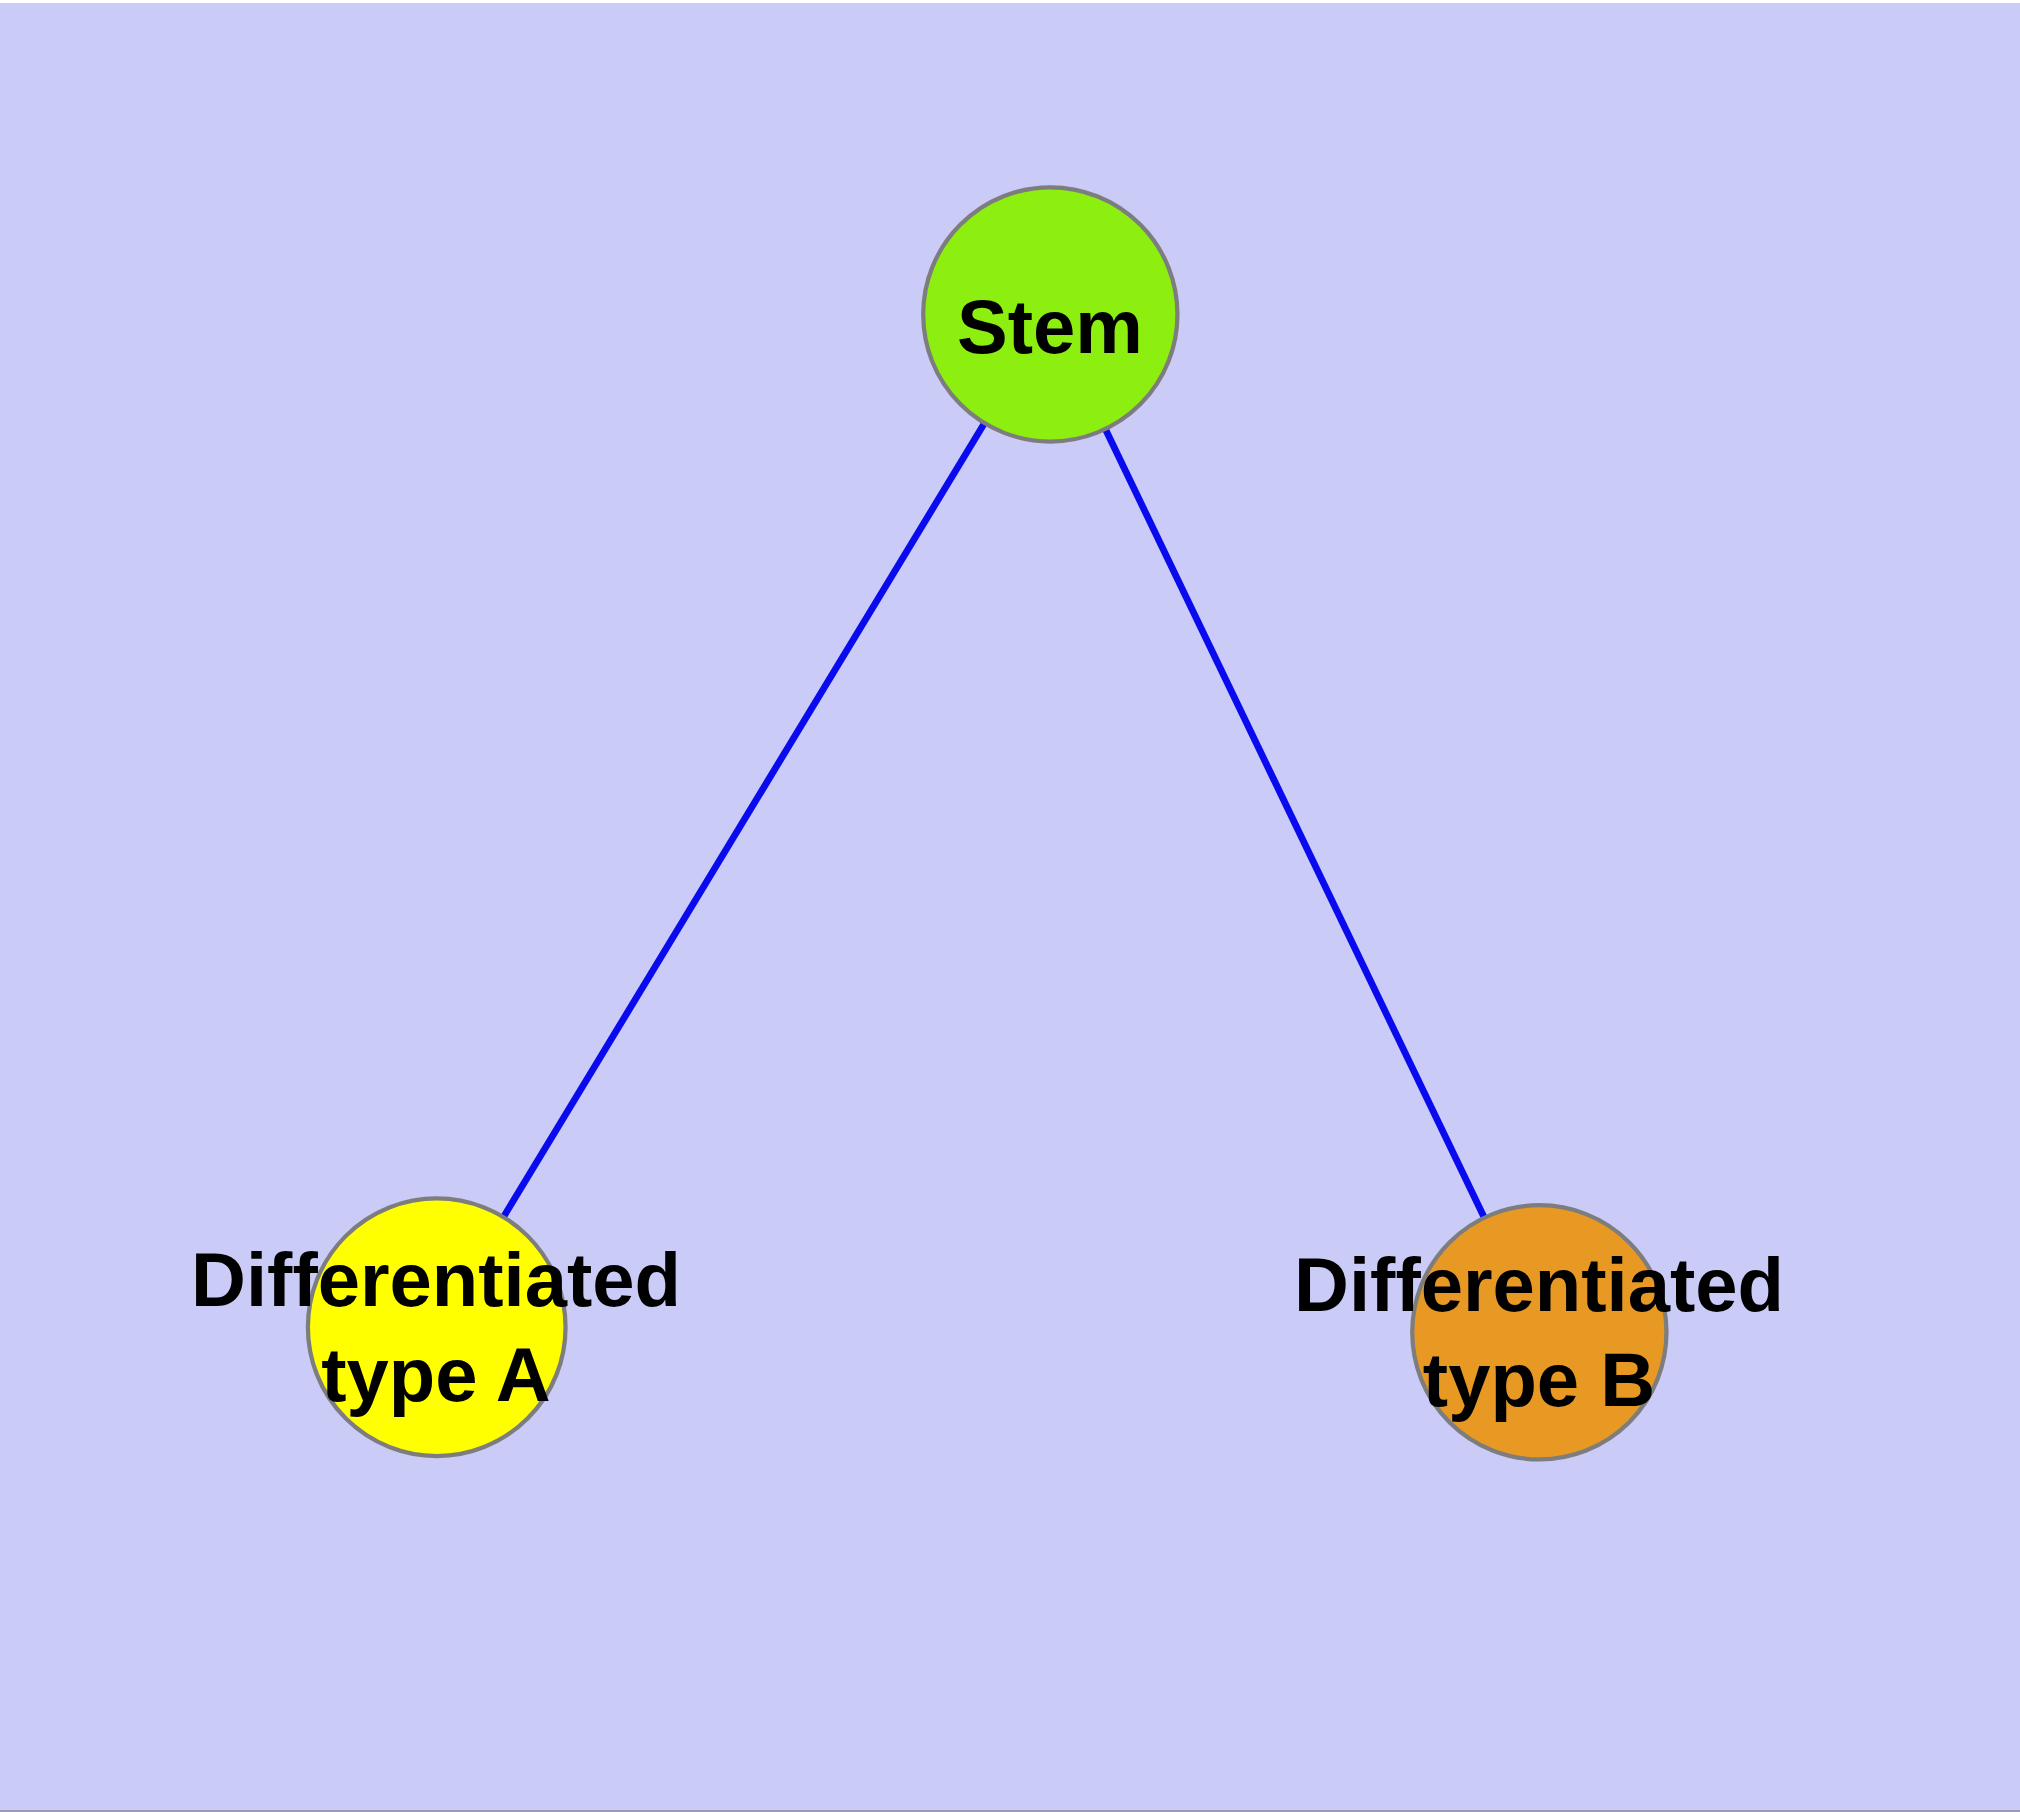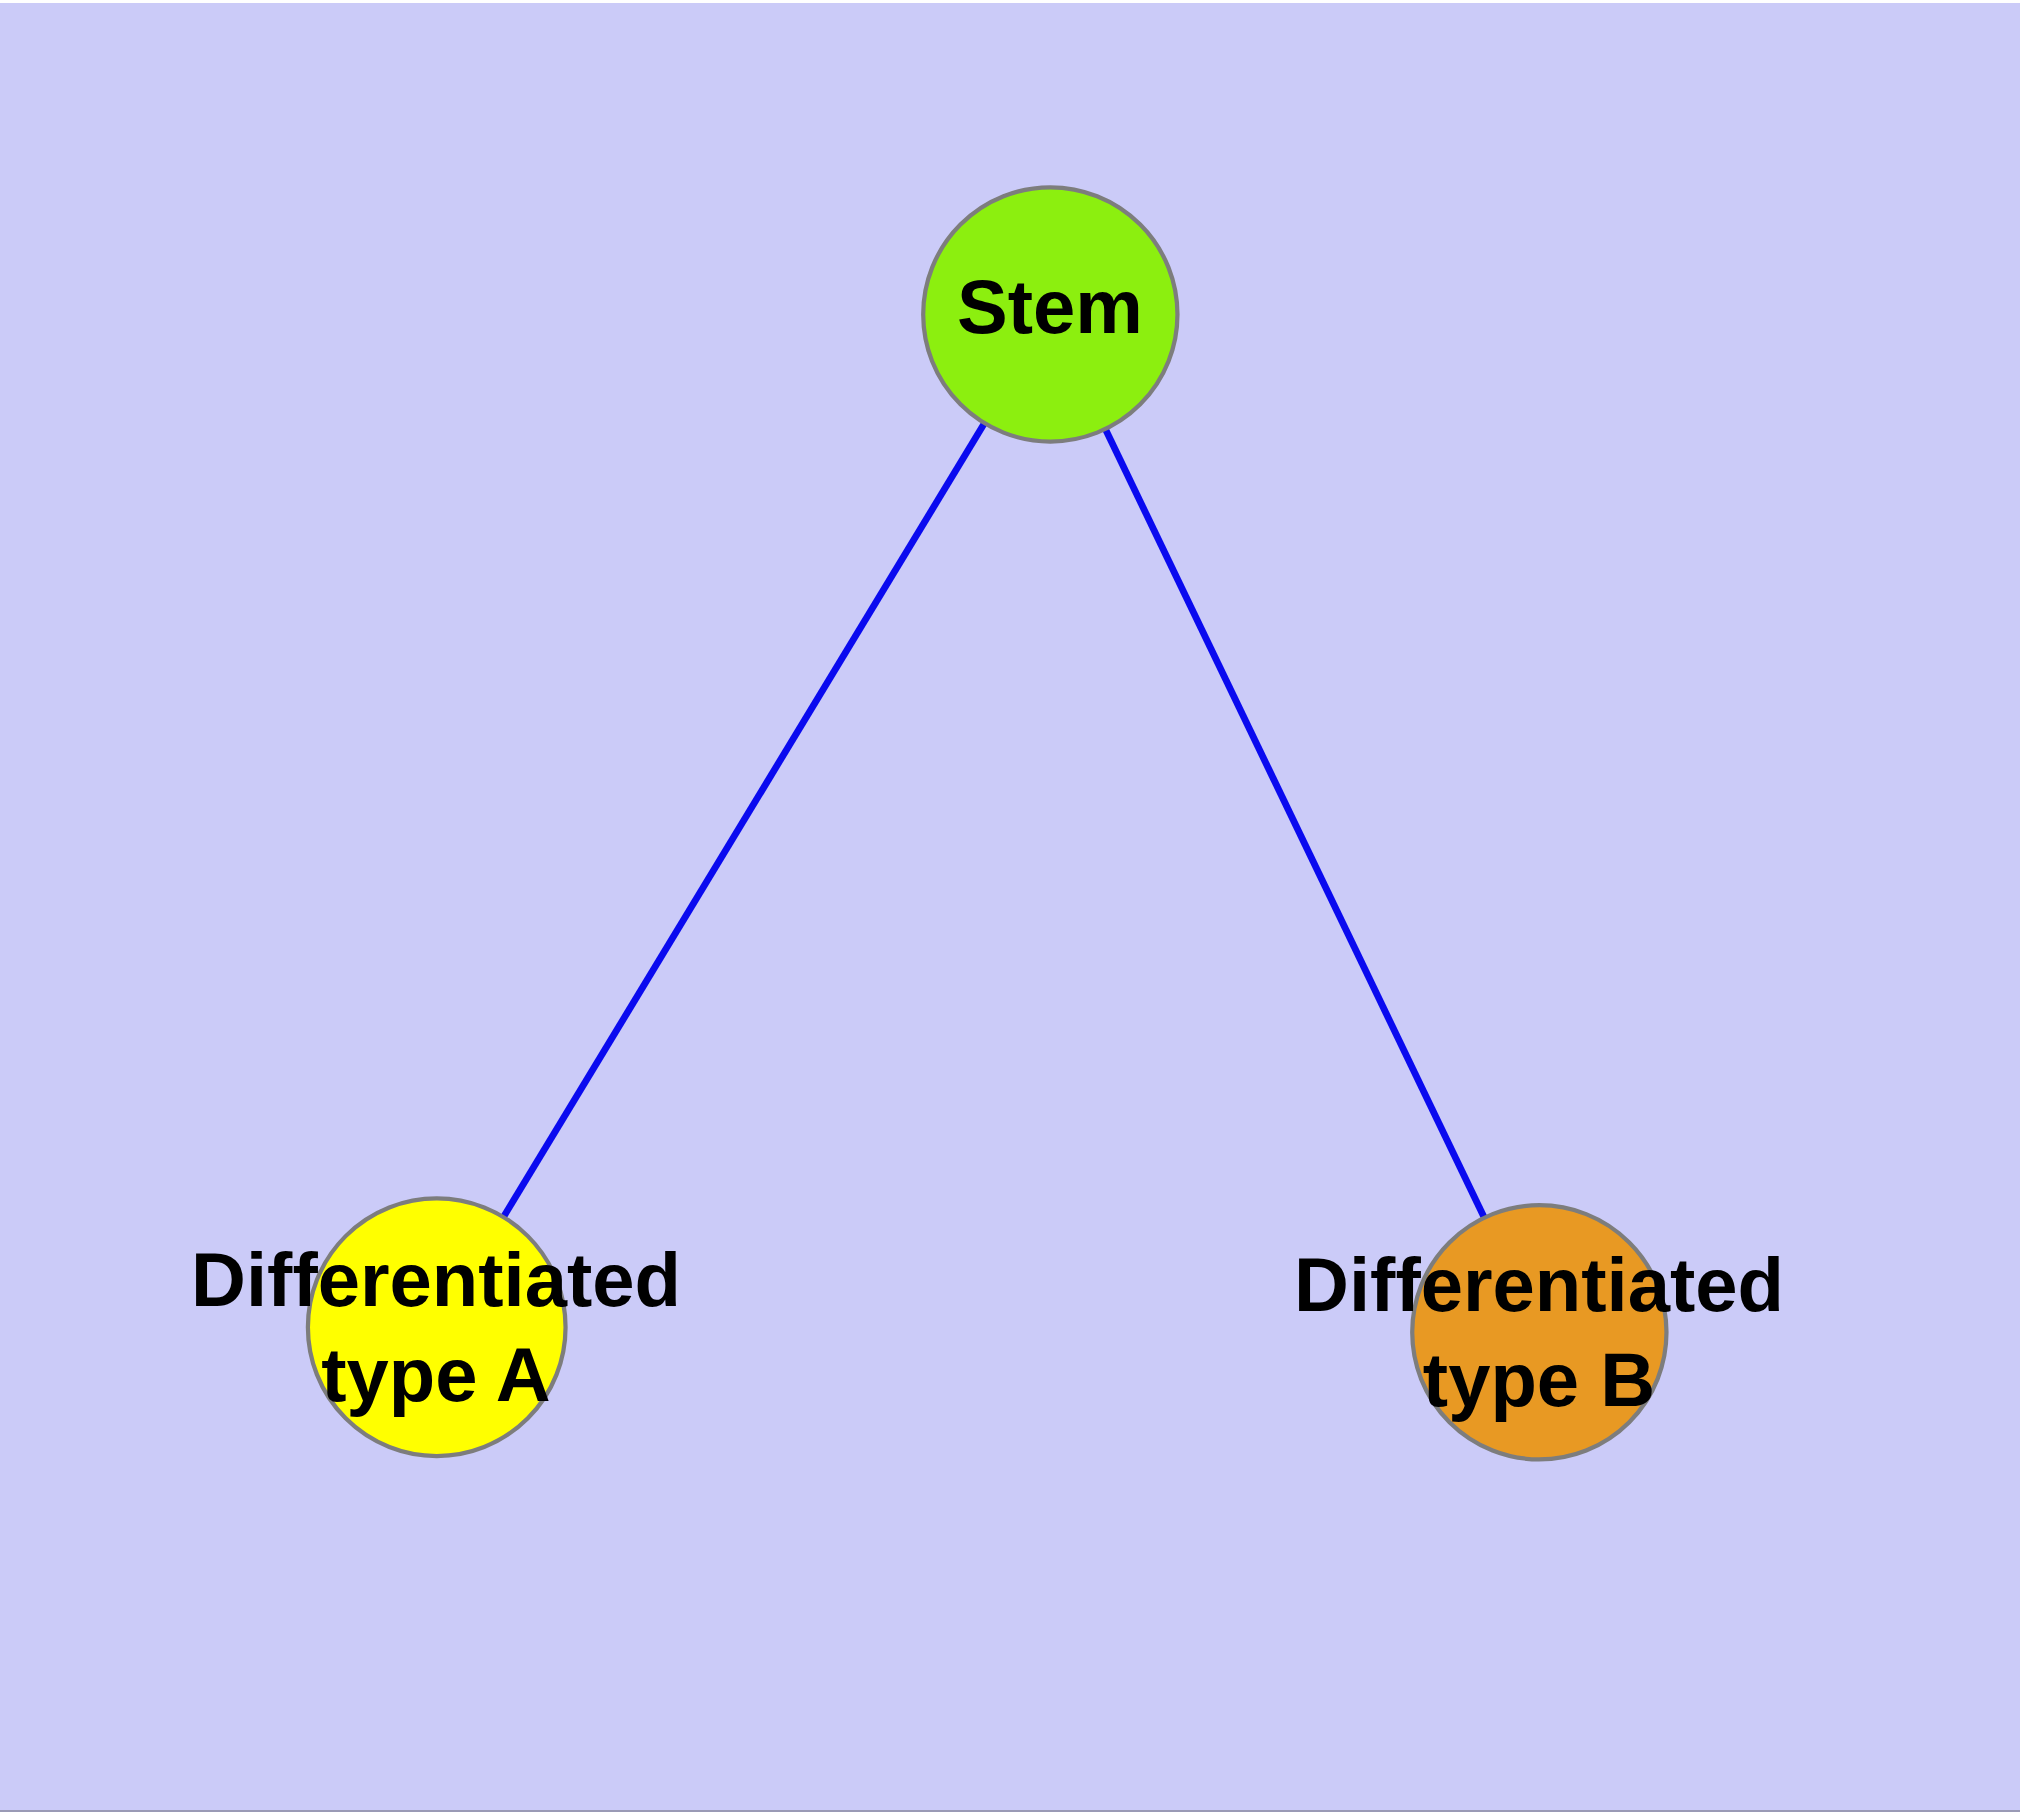--- a/index.html
+++ b/index.html
@@ -73,21 +73,21 @@
   <svg class="graph-svg" viewBox="0 0 2384 2138" xmlns="http://www.w3.org/2000/svg">
 
     <line class="edge" x1="1239" y1="371" x2="515" y2="1566" stroke="#0A0AEF"></line>
     <line class="edge" x1="1239" y1="371" x2="1816" y2="1572" stroke="#0A0AEF"></line>
 
     <circle class="node-circle" cx="1239" cy="371" r="150" fill="#8CEF0F"></circle>
     <circle class="node-circle" cx="515" cy="1566" r="152" fill="#FFFF00"></circle>
     <circle class="node-circle" cx="1816" cy="1572" r="150" fill="#E89923"></circle>
   </svg>
 
-  <div class="node-label" style="left: 1050px; top: 306px;">Stem</div>
+  <div class="node-label" style="left: 1050px; top: 326px;">Stem</div>
 
   <div class="node-label" style="left: 436px; top: 1327px;">Differentiated
 type A</div>
 
   <div class="node-label" style="left: 1539px; top: 1332px;">Differentiated
 type B</div>
 
   <div class="top-strip"></div>
   <div class="bottom-line"></div>
 

